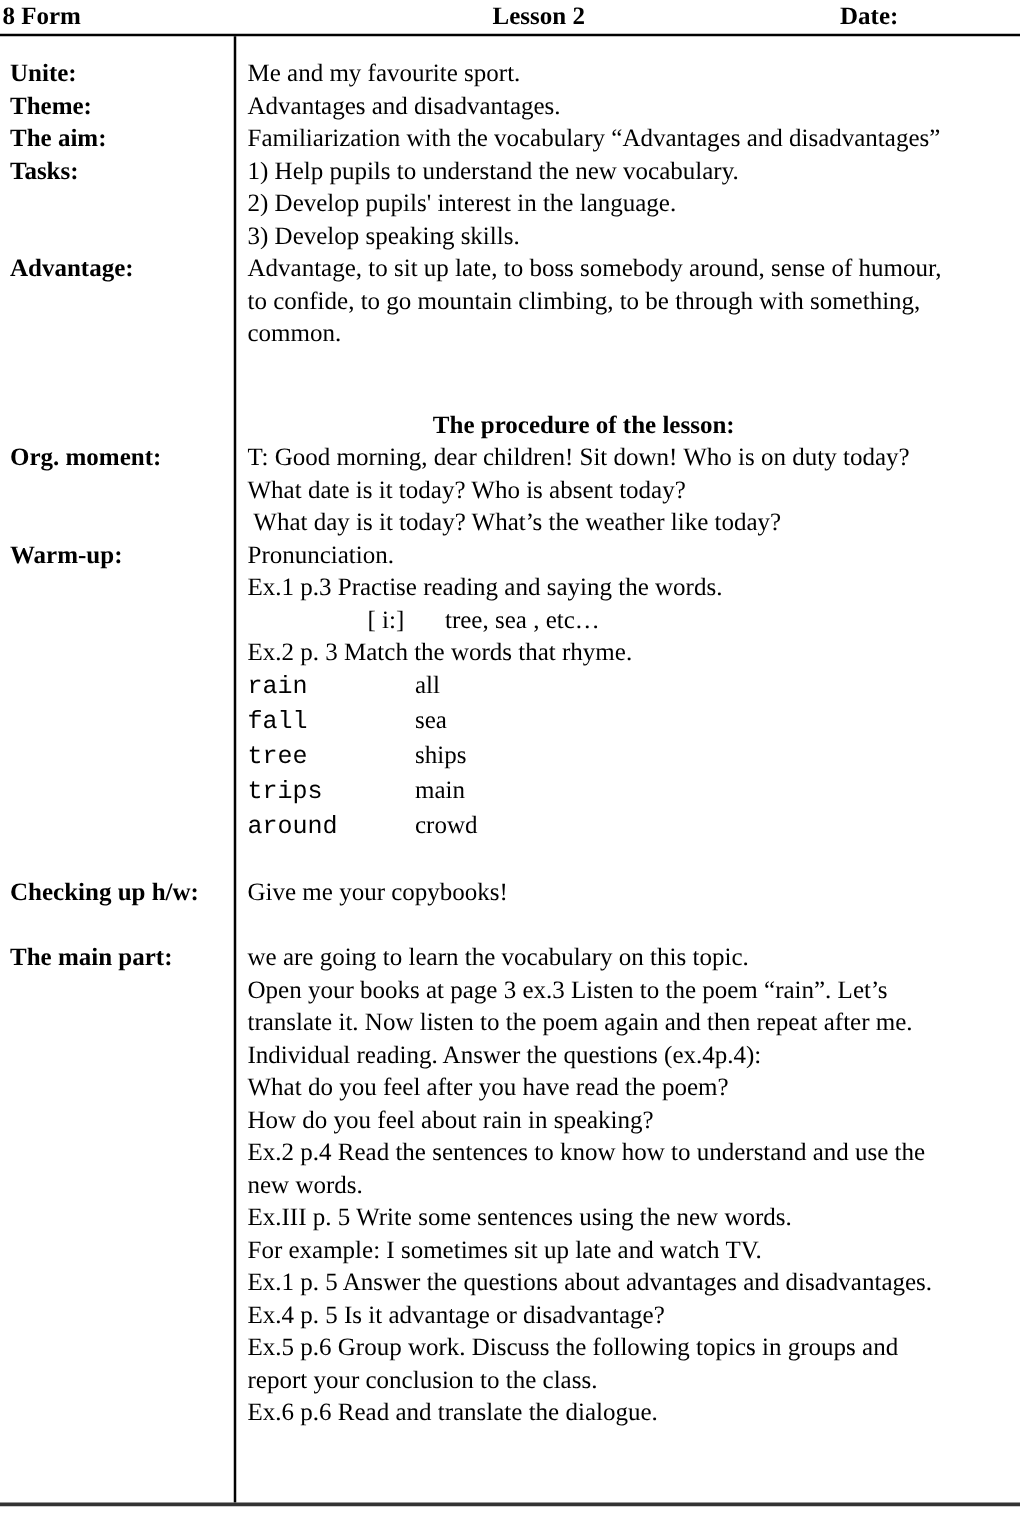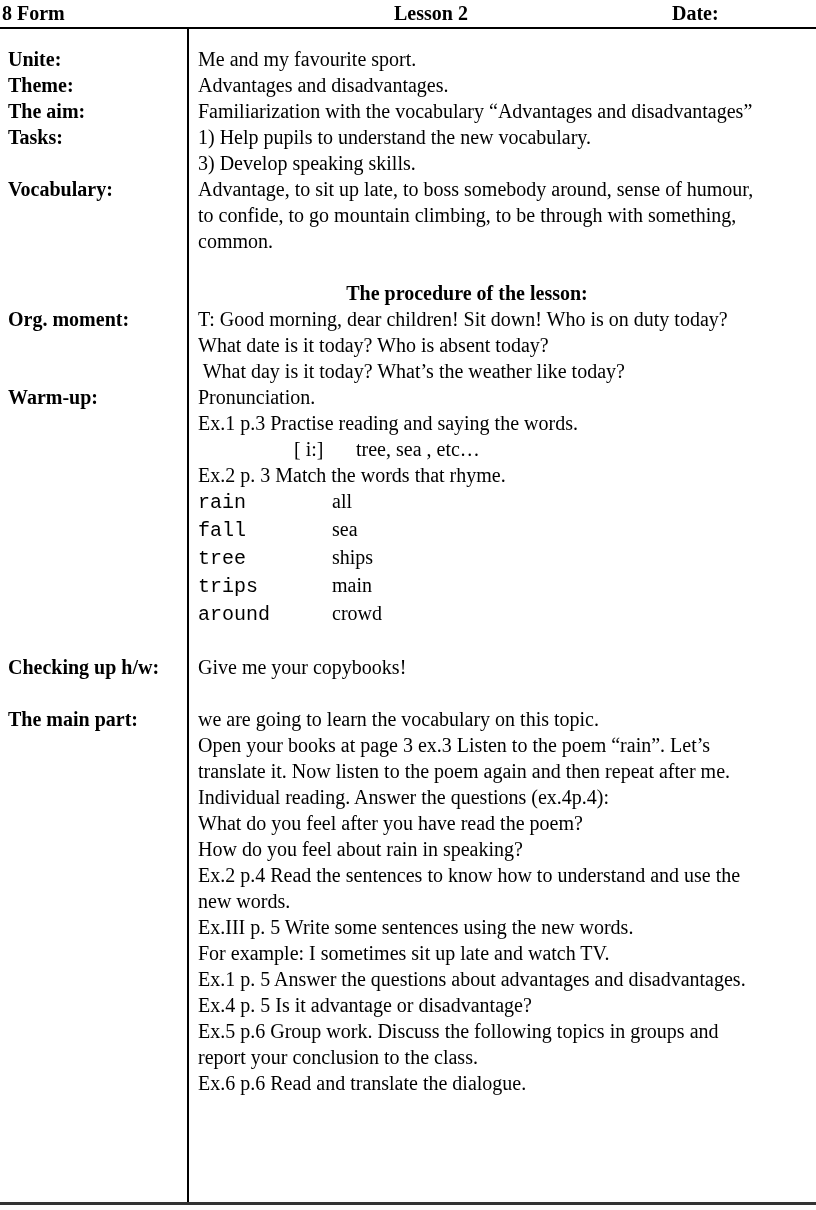--- a/index.html
+++ b/index.html
@@ -24,21 +24,21 @@
   
   .table-content { position: absolute; top: 29px; left: 0; width: 816px; padding-top: 17px; box-sizing: border-box; }
   .row { display: flex; align-items: flex-start; }
   .label-cell {
     flex: 0 0 189px; width: 189px; box-sizing: border-box;
     padding-left: 8px; font-weight: bold;
     line-height: 26px; white-space: pre;
   }
   .content-cell { flex: 1 1 auto; padding-left: 9px; min-width: 0; }
   .line { line-height: 26px; min-height: 26px; white-space: pre; }
-  .line.center { text-align: center; padding-right: 80px; }
+  .line.center { text-align: center; padding-right: 80px; margin-top: 21px; }
   .line.bold { font-weight: bold; }
   .c { display: inline-block; }
   .pair .c0 { width: 134px; font-family: Liberation Mono, monospace; }
   .example .c0 { width: 96px; }
   .example .c1 { width: 62px; }
 </style>
 </head>
 <body>
 
 <div class="page-header">
@@ -64,25 +64,26 @@
     <div class="row">
       <div class="label-cell">The aim:</div>
       <div class="content-cell">
         <div class="line">Familiarization with the vocabulary “Advantages and disadvantages”</div>
       </div>
     </div>
     <div class="row">
       <div class="label-cell">Tasks:</div>
       <div class="content-cell">
         <div class="line">1) Help pupils to understand the new vocabulary.</div>
+        <div class="line">2) Develop pupils' interest in the language.</div>
         <div class="line">3) Develop speaking skills.</div>
       </div>
     </div>
     <div class="row">
-      <div class="label-cell">Vocabulary:</div>
+      <div class="label-cell">Advantage:</div>
       <div class="content-cell">
         <div class="line">Advantage, to sit up late, to boss somebody around, sense of humour,</div>
         <div class="line">to confide, to go mountain climbing, to be through with something,</div>
         <div class="line">common.</div>
         <div class="line"></div>
       </div>
     </div>
     <div class="row">
       <div class="label-cell"></div>
       <div class="content-cell">

